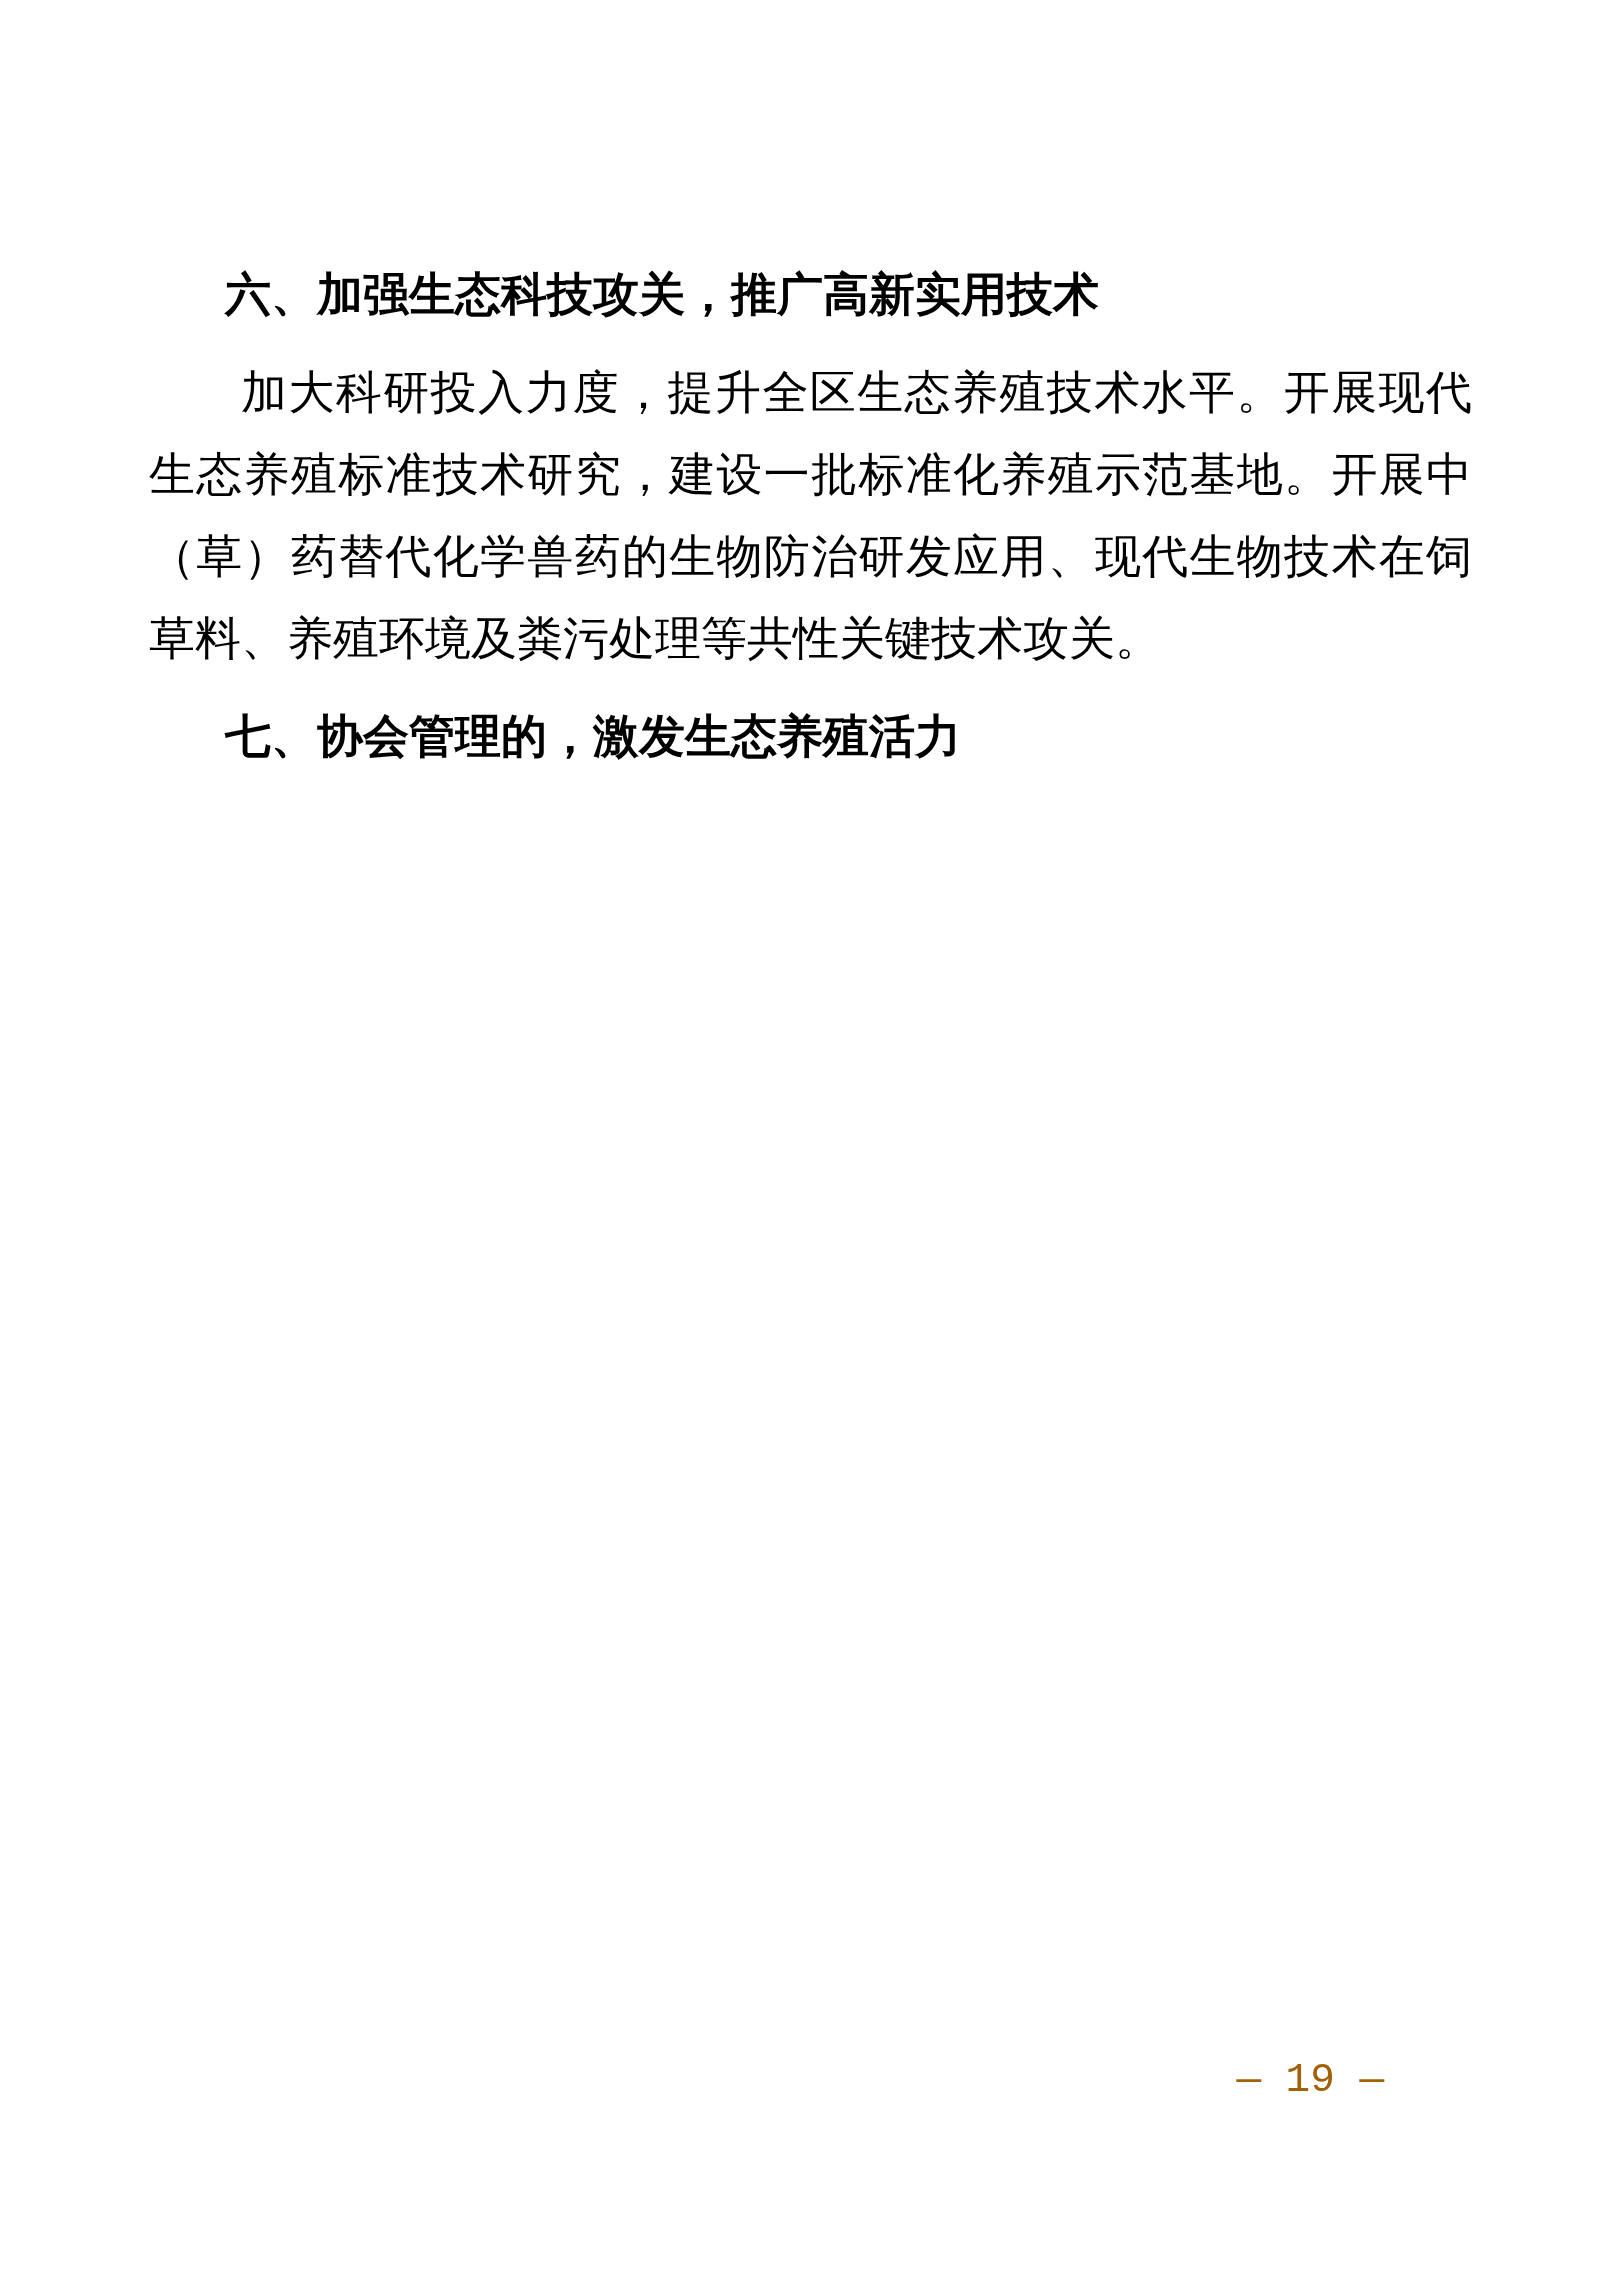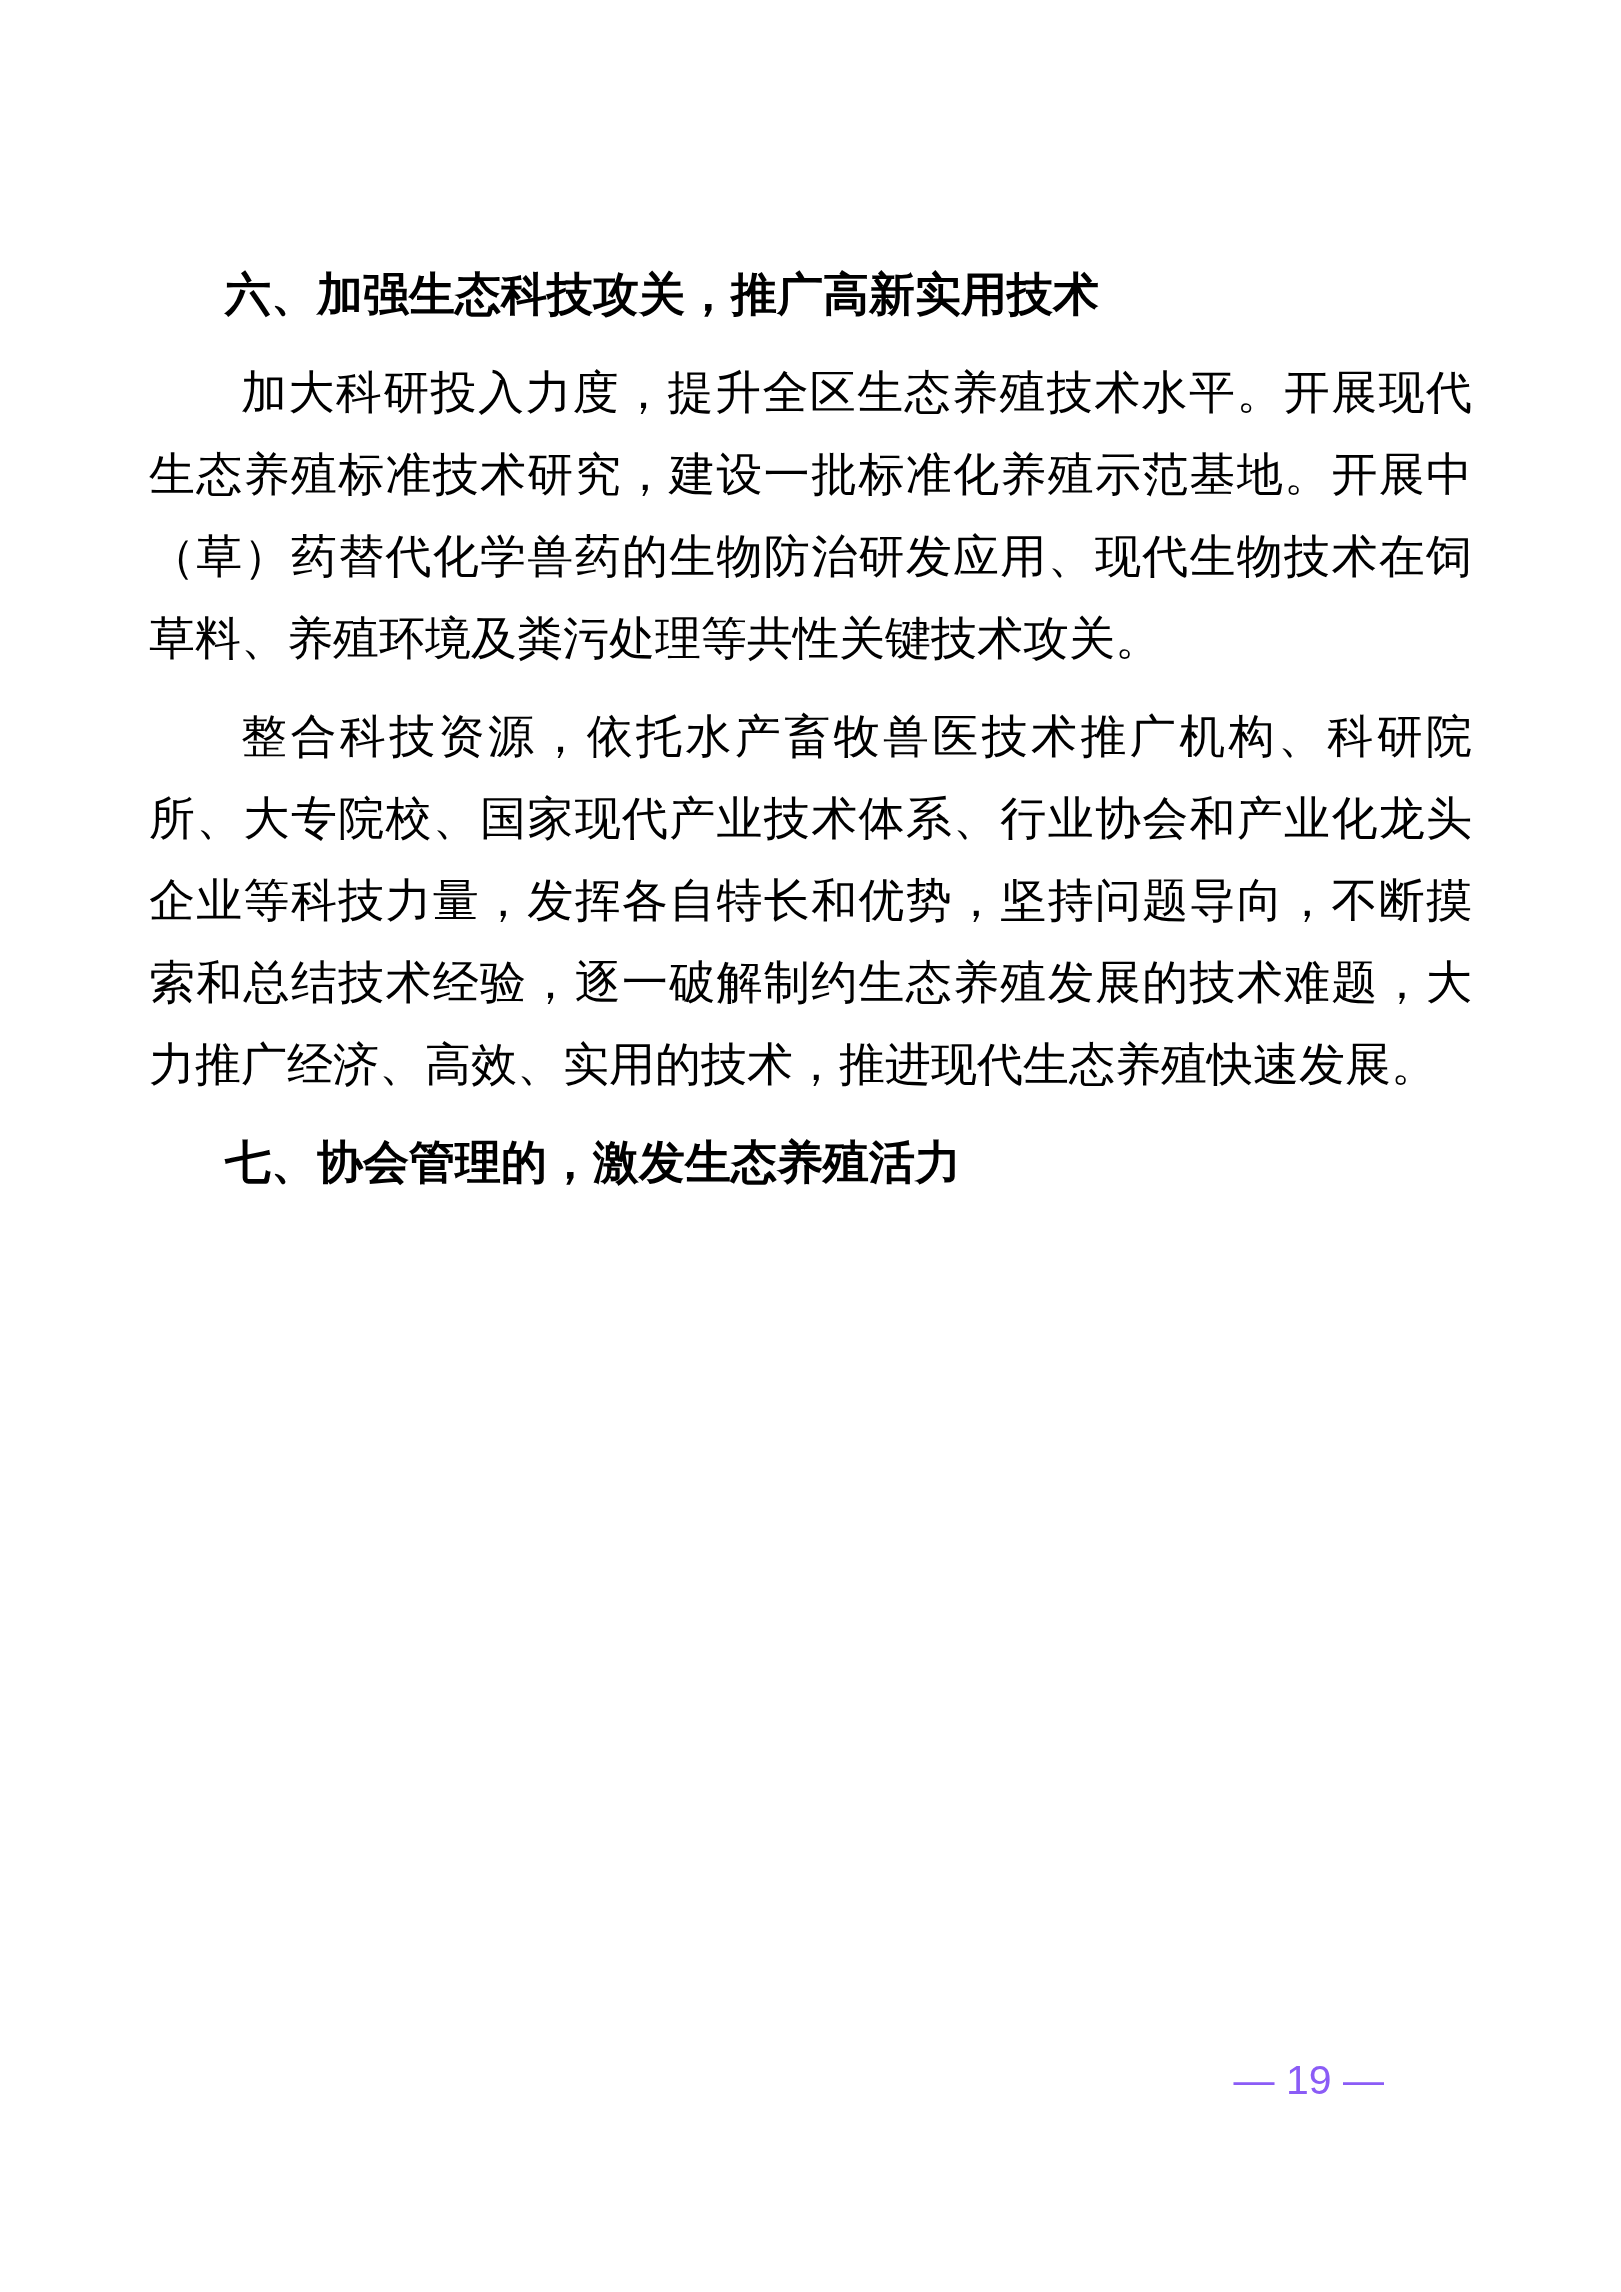--- a/index.html
+++ b/index.html
@@ -42,30 +42,29 @@
     margin: 16px;
     padding: 0;
     text-indent: 2em;
   }
   .page-number {
     position: absolute;
     top: 2051px;
     right: 237px;
     font-size: 41px;
     line-height: 59px;
-    font-family: Liberation Sans, sans-serif;
-    color: #8b5cf6;
+    font-family: Liberation Mono, monospace;
+    color: #a16207;
     white-space: nowrap;
   }
 </style>
 </head>
 <body>
 
 <div class="page">
   <div class="content">
     <h2>六、加强生态科技攻关，推广高新实用技术</h2>
     <p>加大科研投入力度，提升全区生态养殖技术水平。开展现代生态养殖标准技术研究，建设一批标准化养殖示范基地。开展中（草）药替代化学兽药的生物防治研发应用、现代生物技术在饲草料、养殖环境及粪污处理等共性关键技术攻关。</p>
-    <p>整合科技资源，依托水产畜牧兽医技术推广机构、科研院所、大专院校、国家现代产业技术体系、行业协会和产业化龙头企业等科技力量，发挥各自特长和优势，坚持问题导向，不断摸索和总结技术经验，逐一破解制约生态养殖发展的技术难题，大力推广经济、高效、实用的技术，推进现代生态养殖快速发展。</p>
     <h2>七、协会管理的，激发生态养殖活力</h2>
   </div>
   <div class="page-number">— 19 —</div>
 </div>
 
 
 </body></html>

